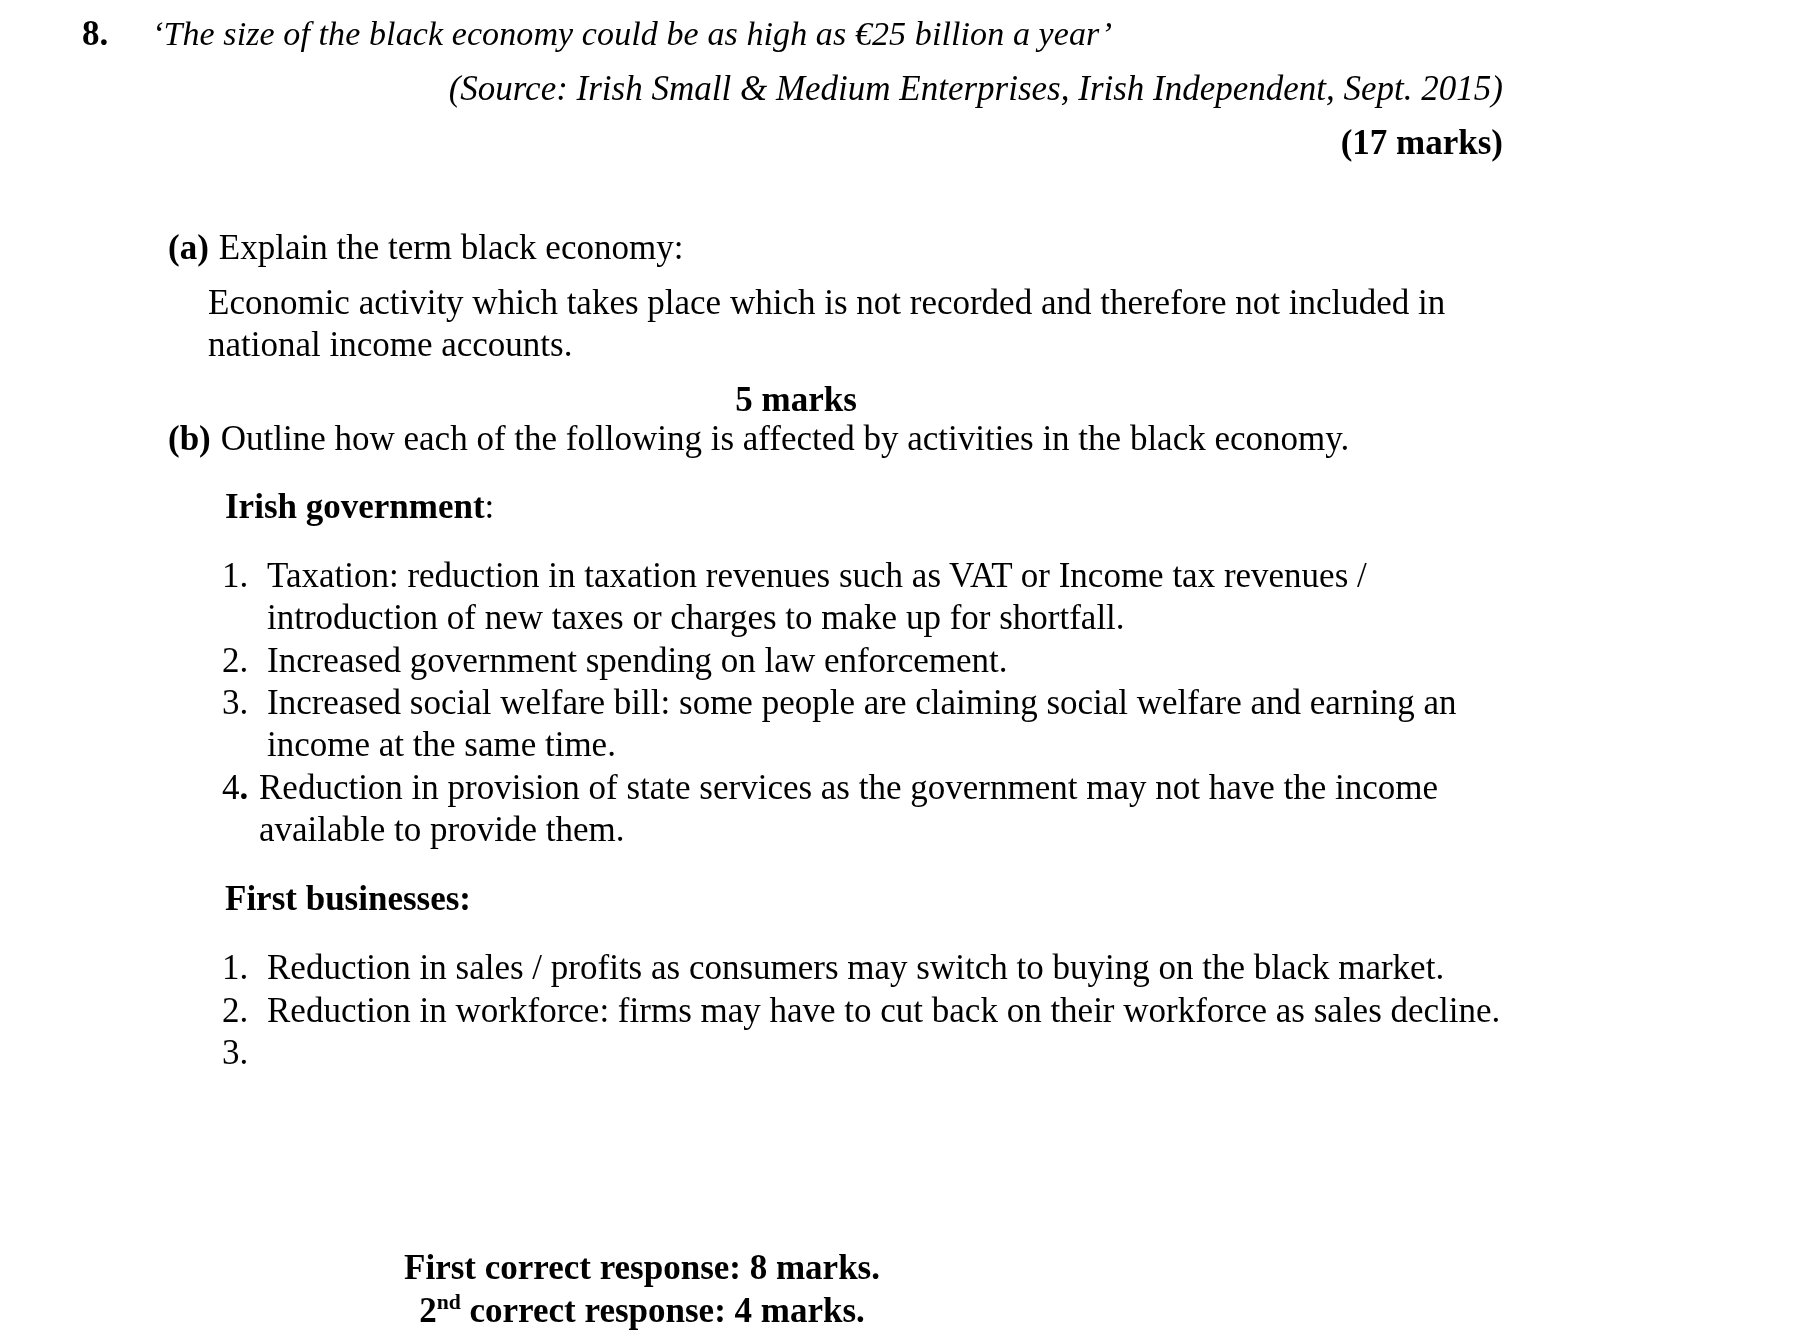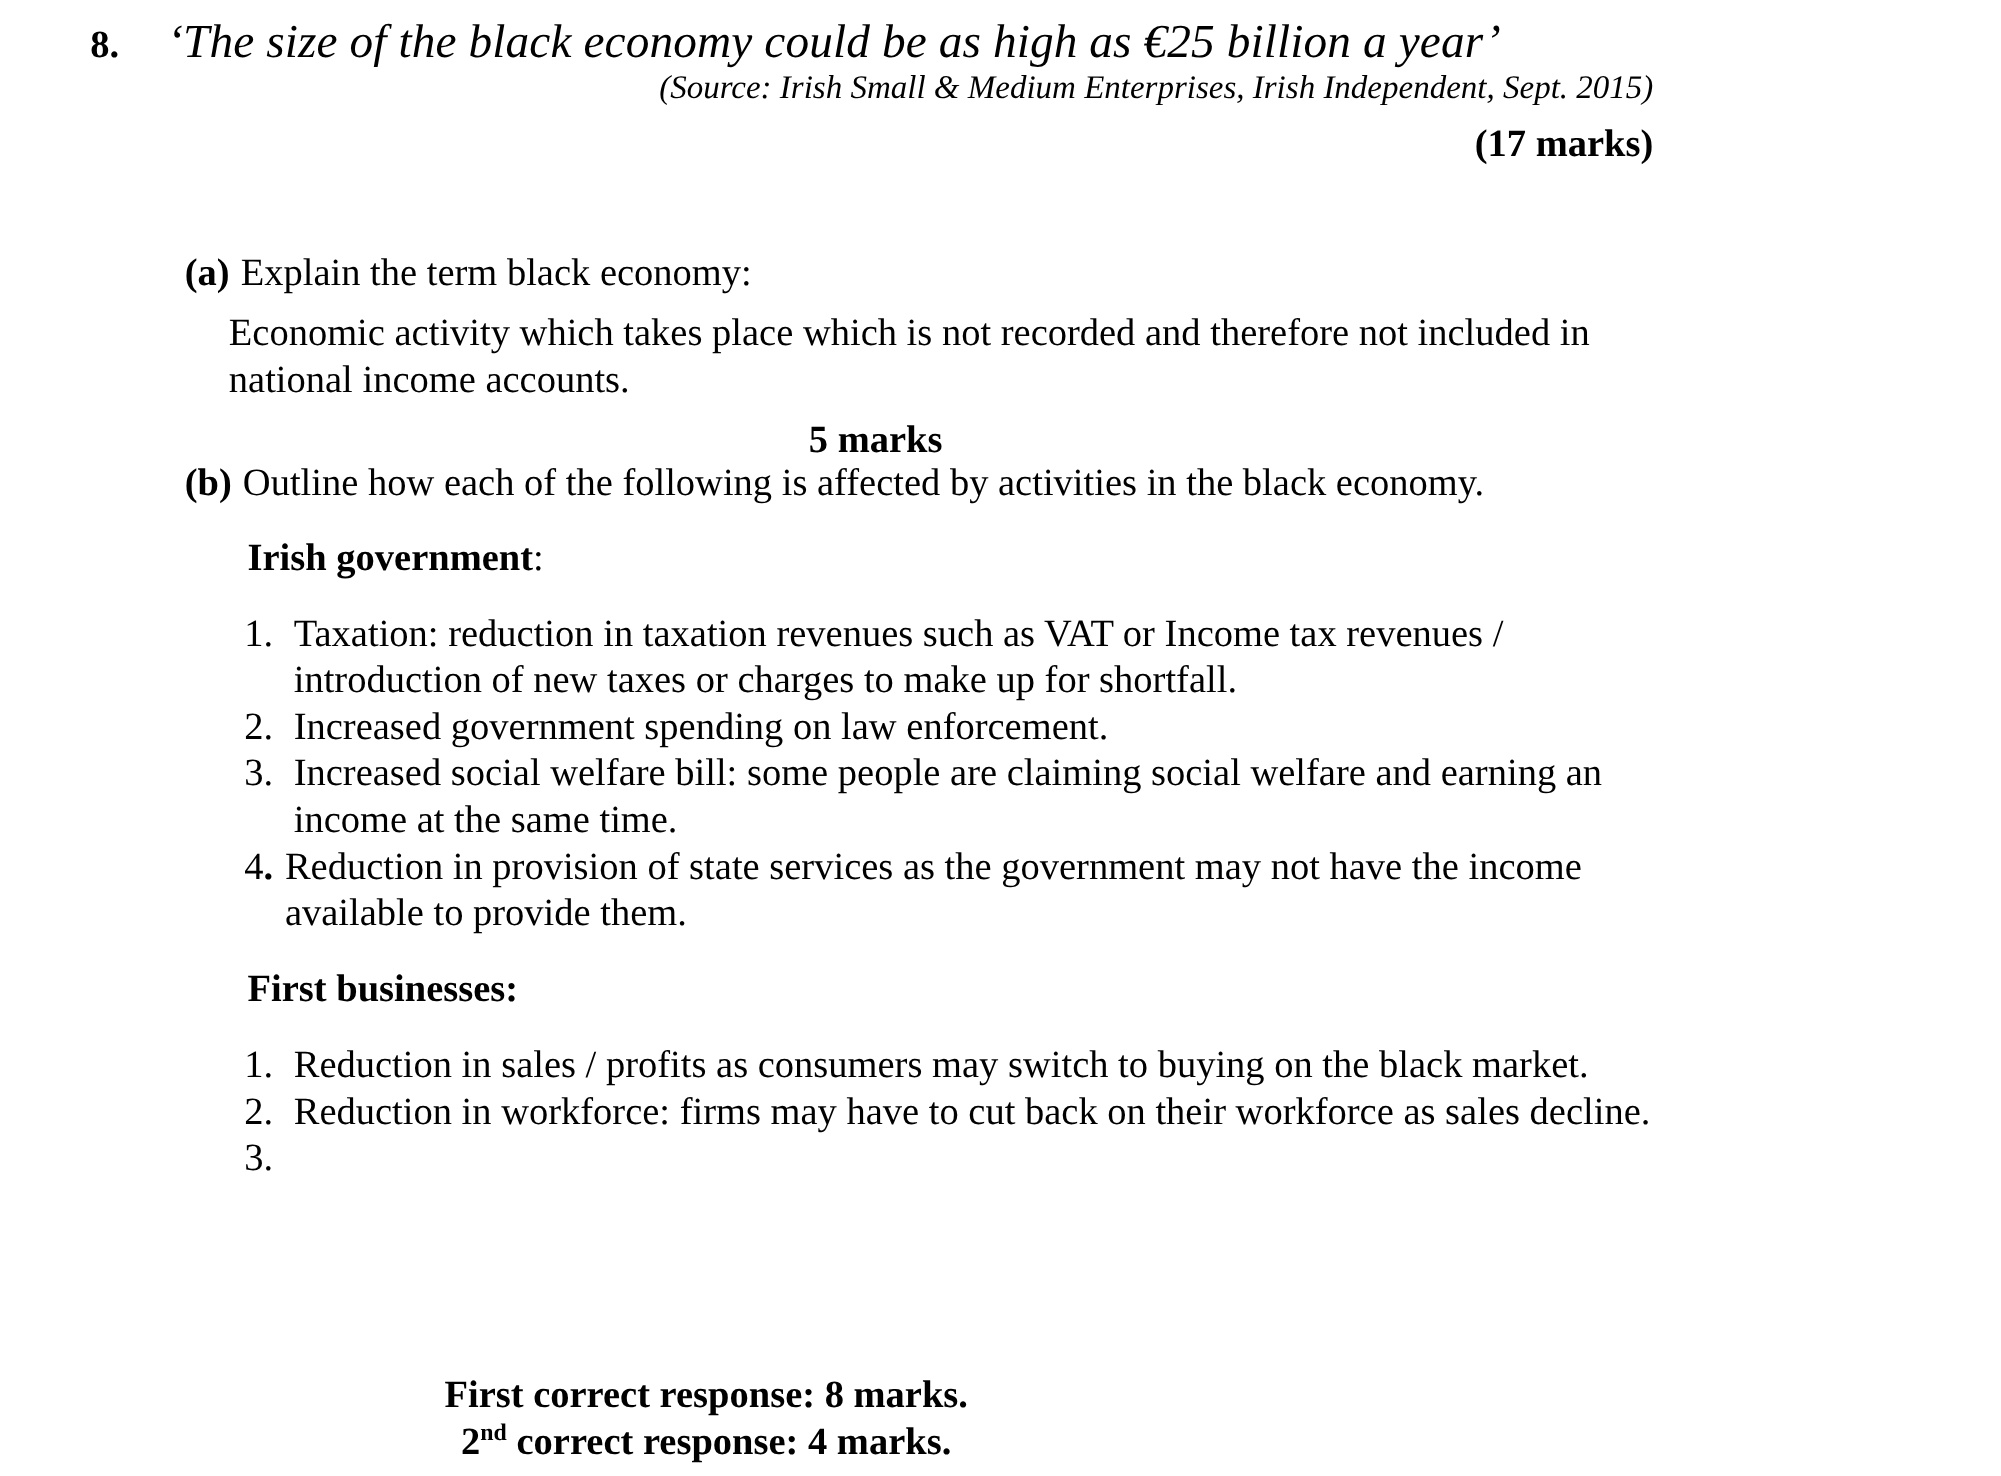--- a/index.html
+++ b/index.html
@@ -36,28 +36,29 @@
     padding-left: 82px;
   }
   .q-number {
     font-weight: bold;
     font-size: 35px;
     width: 70px;
     flex: 0 0 70px;
   }
   .q-quote {
     font-style: italic;
-    font-size: 43px;
+    font-size: 34px;
     letter-spacing: 0.1px;
   }
   .q-source {
     text-align: right;
     padding-right: 316px;
     font-style: italic;
-    font-size: 30px;
+    font-size: 35px;
+    margin-top: 15px;
   }
   .q-marks {
     text-align: right;
     padding-right: 316px;
     font-weight: bold;
     font-size: 35px;
     margin-top: 14px;
   }
 
   

